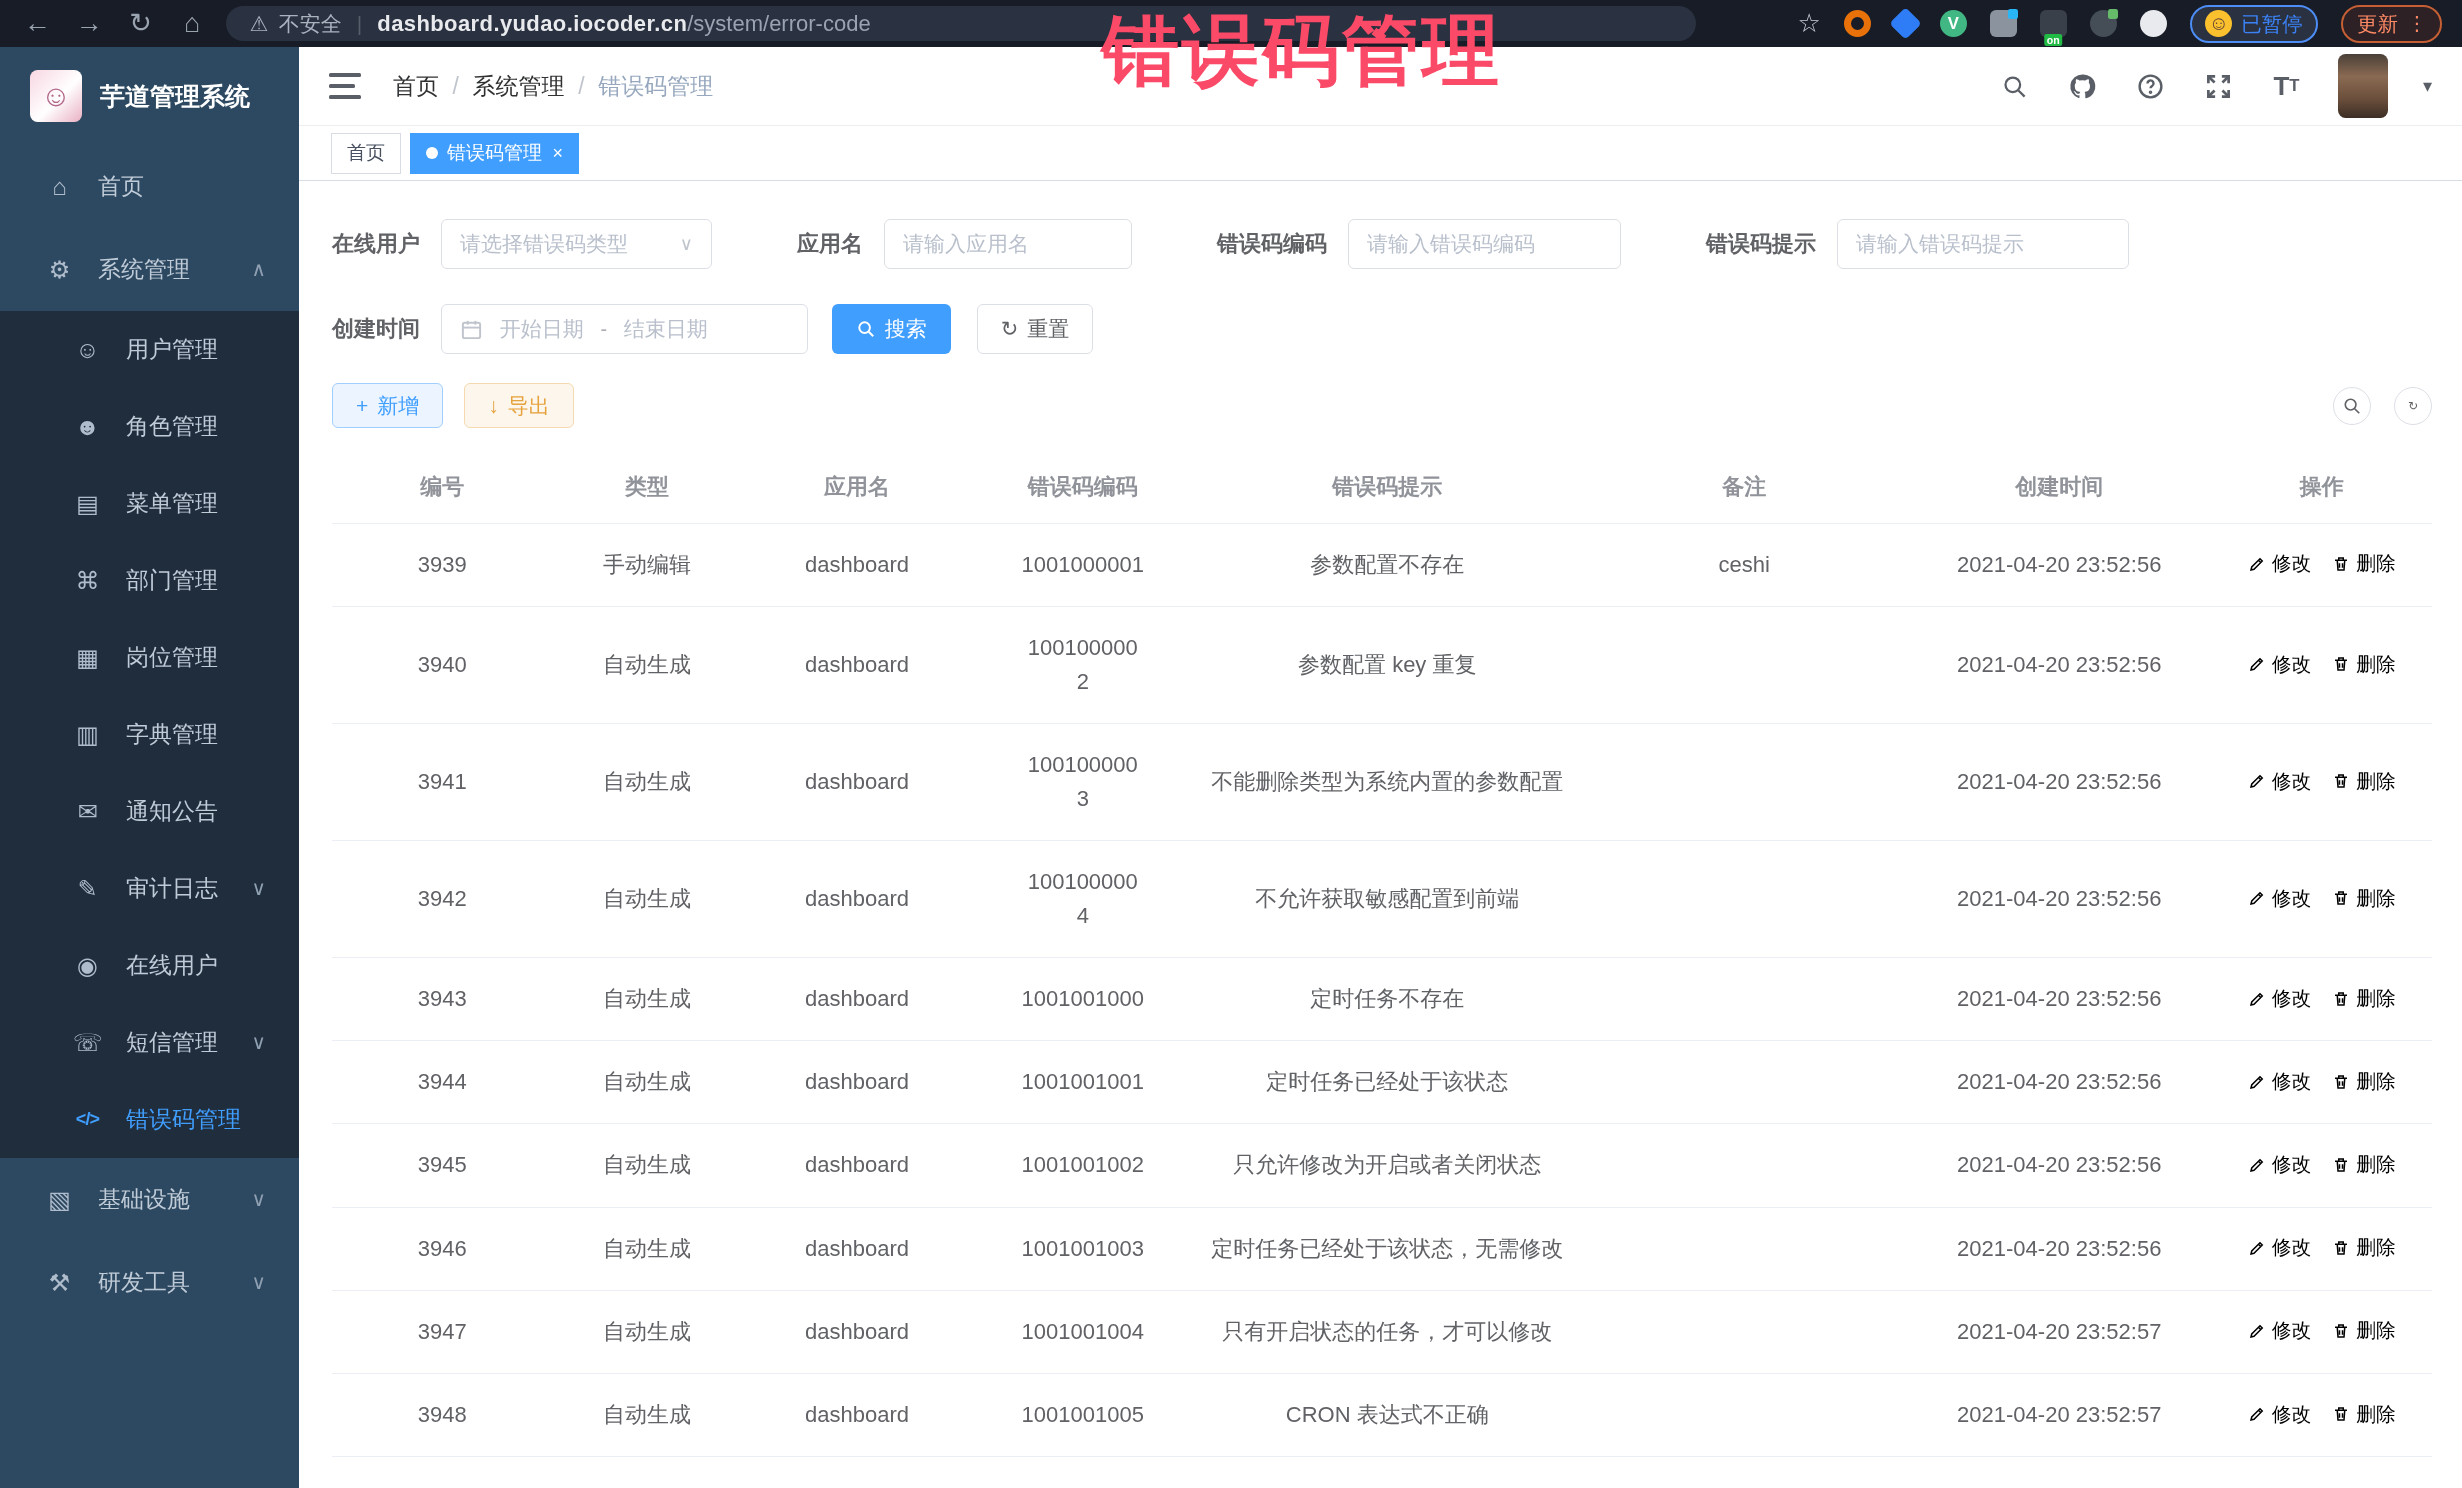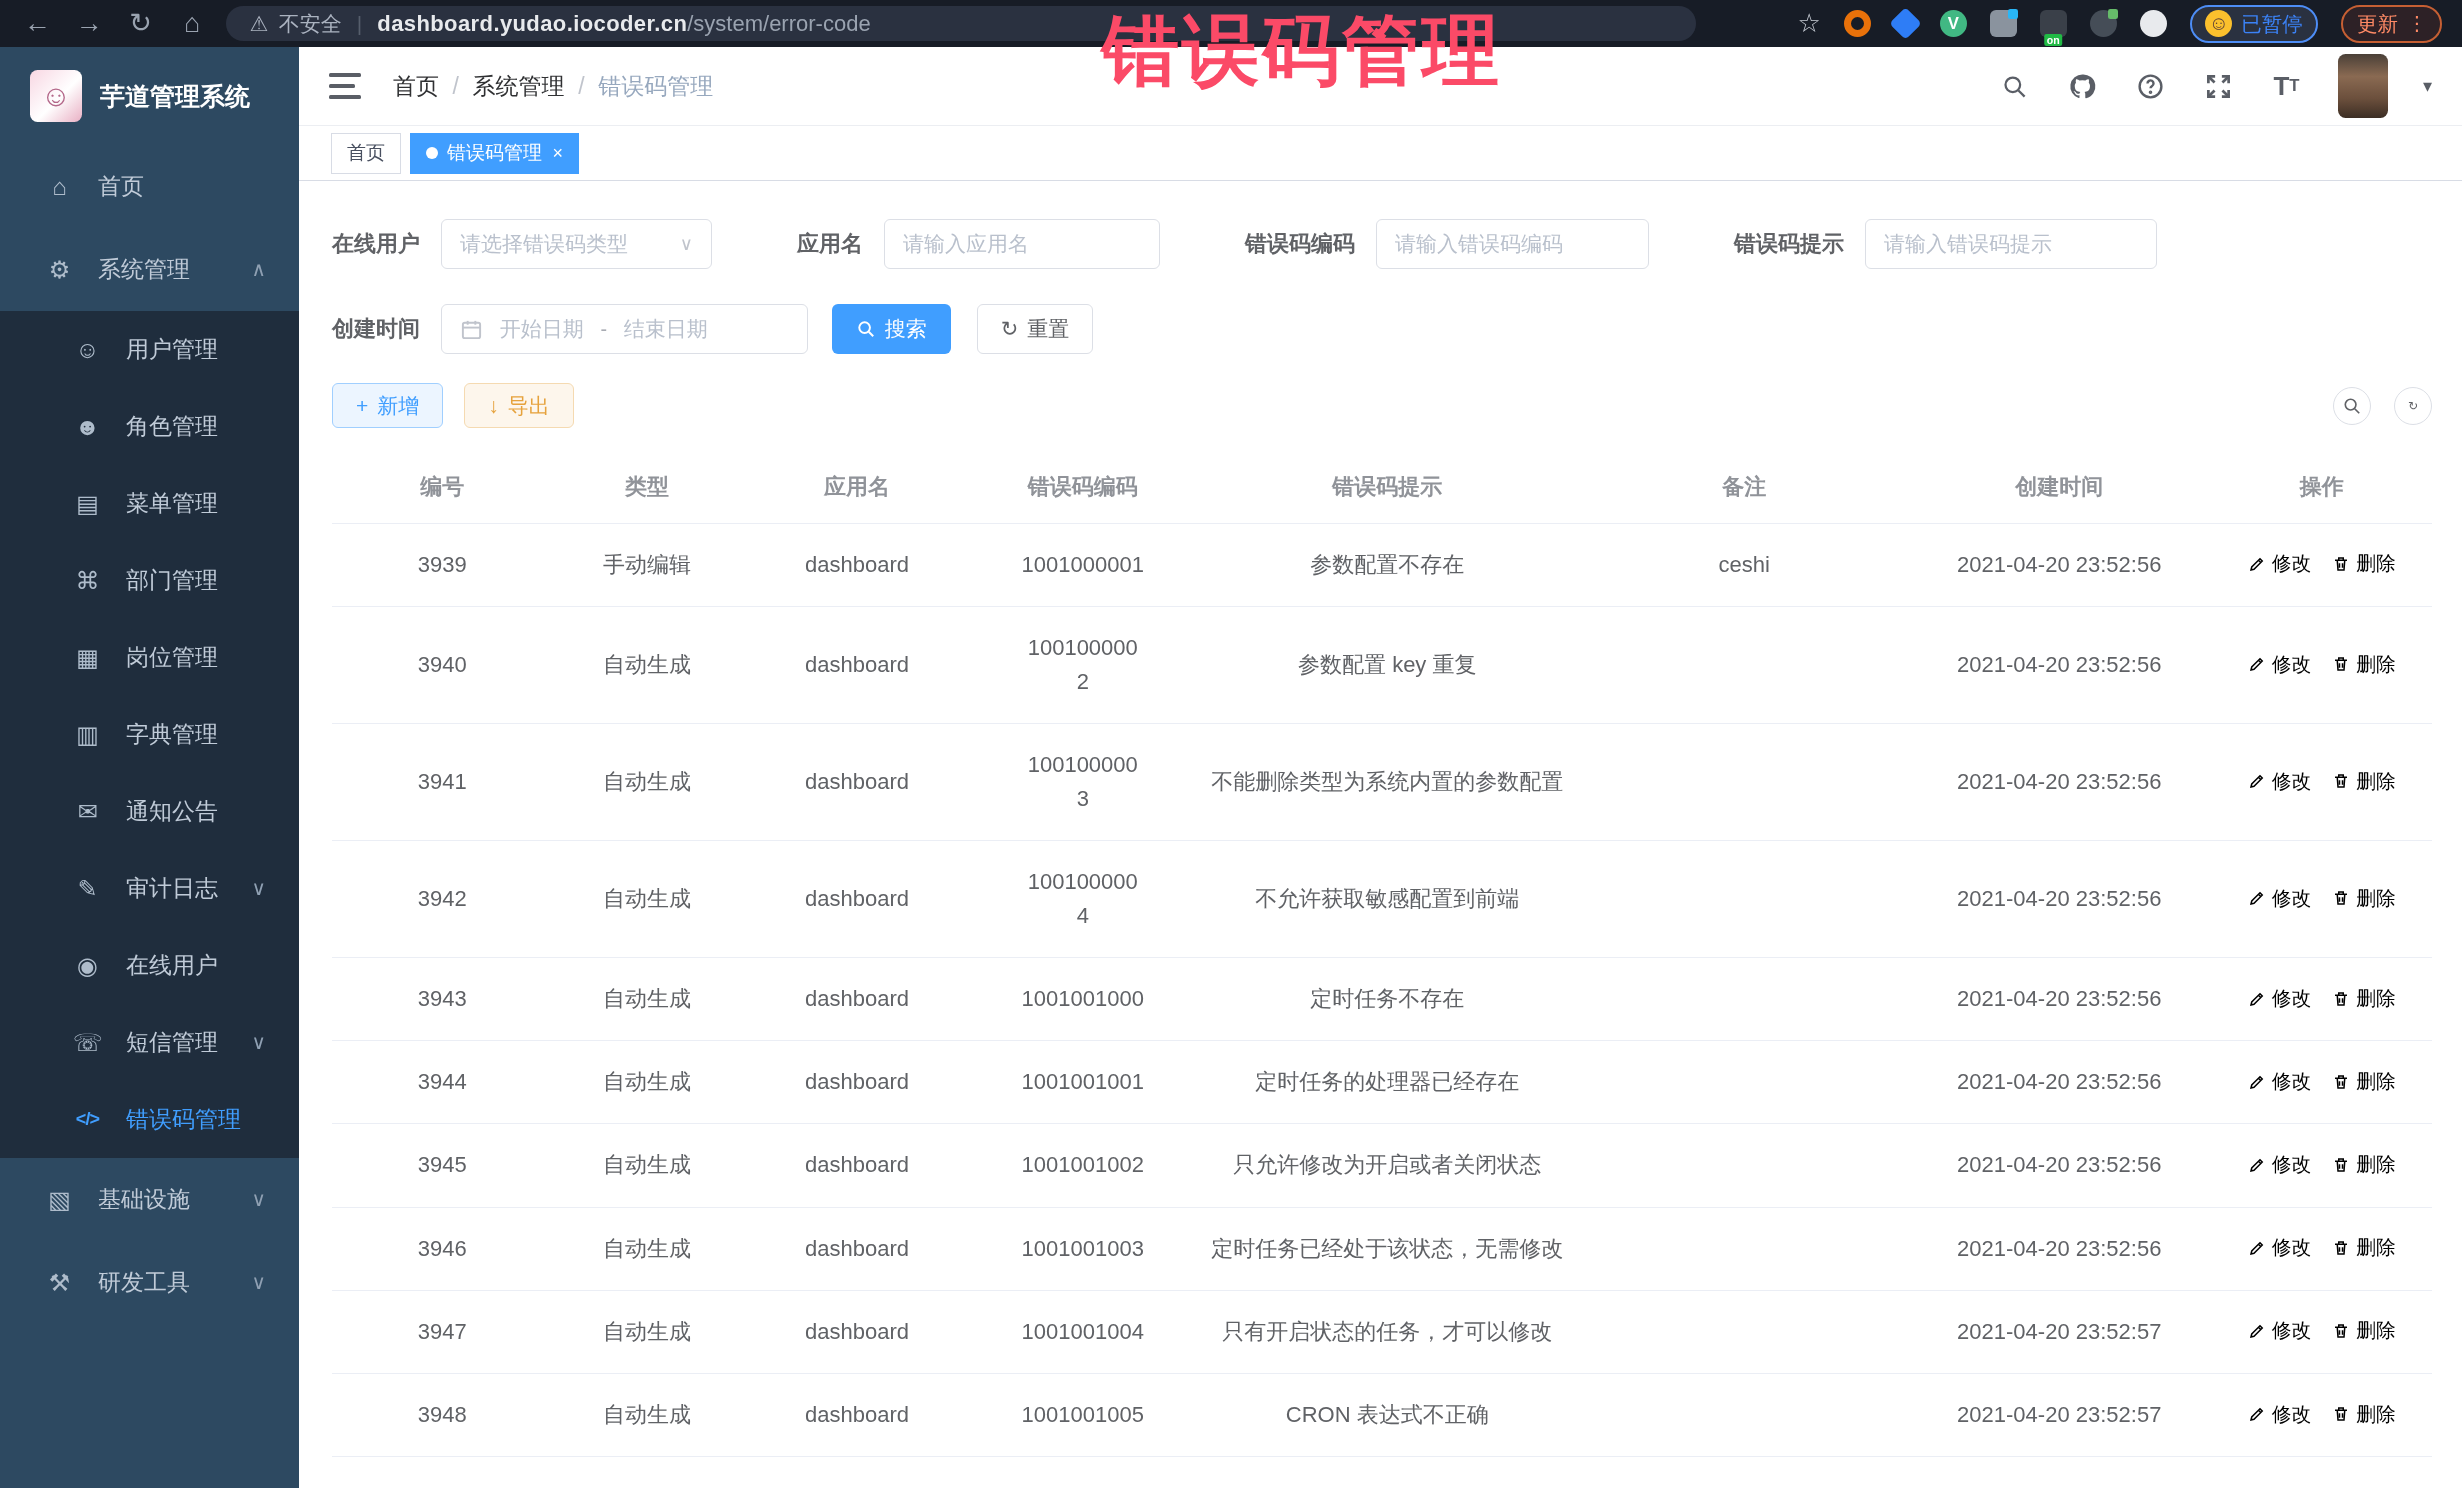--- a/index.html
+++ b/index.html
@@ -300,21 +300,21 @@
       <div class="filter-row">
         <div class="field">
           <span class="f-label">在线用户</span>
           <div class="el-box el-select">
             <span class="ph">请选择错误码类型</span>
             <span class="sel-caret">∨</span>
           </div>
         </div>
         <div class="field">
           <span class="f-label">应用名</span>
-          <input class="el-input" style="width: 276px;" placeholder="请输入应用名">
+          <input class="el-input" style="width: 248px;" placeholder="请输入应用名">
         </div>
         <div class="field">
           <span class="f-label">错误码编码</span>
           <input class="el-input" style="width: 273px;" placeholder="请输入错误码编码">
         </div>
         <div class="field" style="margin-right:0">
           <span class="f-label">错误码提示</span>
           <input class="el-input" style="width: 292px;" placeholder="请输入错误码提示">
         </div>
       </div>
@@ -494,21 +494,21 @@
                     <path d="M4 7h16M9 7V4h6v3M7 7l1 13h8l1-13M10 11v6M14 11v6"></path>
                   </svg>
                   <span>删除</span>
                 </span></td>
             </tr>
             <tr>
               <td>3944</td>
               <td>自动生成</td>
               <td>dashboard</td>
               <td class="code">1001001001</td>
-              <td>定时任务的处理器已经存在</td>
+              <td>定时任务已经处于该状态</td>
               <td></td>
               <td>2021-04-20 23:52:56</td>
               <td><span class="oplink">
                   <svg width="18" height="18" viewBox="0 0 24 24" fill="none" stroke="currentColor" stroke-width="2">
                     <path d="M4 20l1-4L16 5l3 3L8 19l-4 1zM14 7l3 3"></path>
                   </svg>
                   <span>修改</span>
                 </span><span class="oplink">
                   <svg width="18" height="18" viewBox="0 0 24 24" fill="none" stroke="currentColor" stroke-width="2">
                     <path d="M4 7h16M9 7V4h6v3M7 7l1 13h8l1-13M10 11v6M14 11v6"></path>

